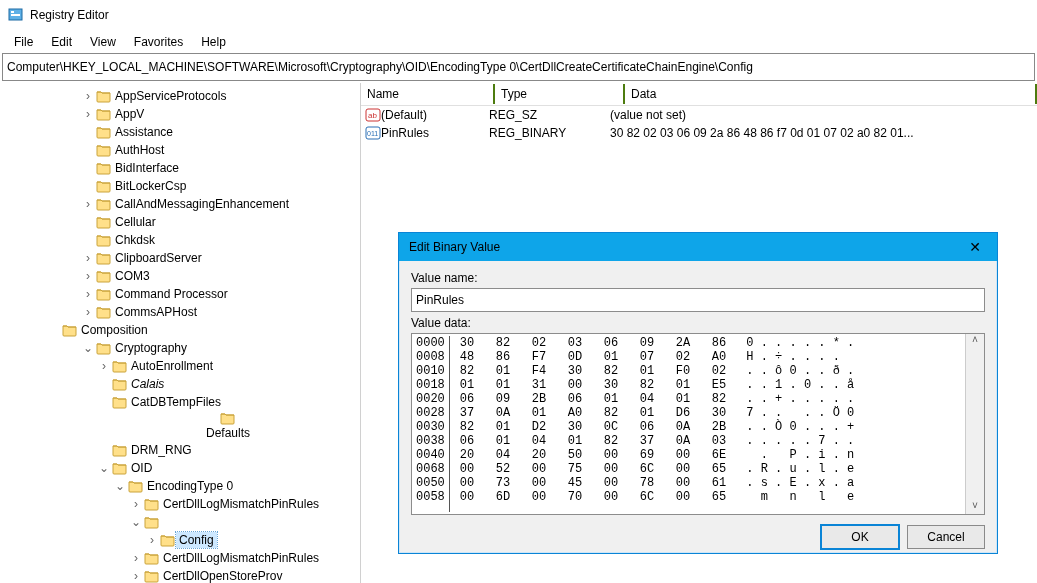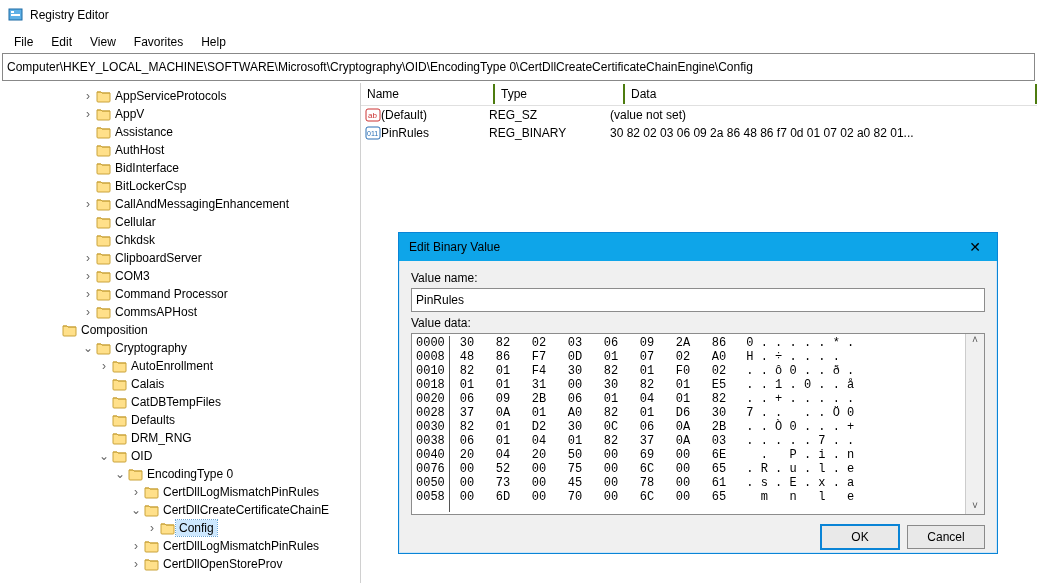--- a/index.html
+++ b/index.html
@@ -190,45 +190,45 @@
           <span class="label">Cryptography</span>
         </div>
         <div class="node" style="padding-left: 96px;">
           <span class="exp">›</span>
           <svg class="folder" viewBox="0 0 16 14">
             <path d="M1 3h4l1 1h8v8a1 1 0 0 1-1 1H2a1 1 0 0 1-1-1z" fill="#ffe08a" stroke="#caa33a"></path>
             <path d="M1 3h4l1 1h8" fill="none" stroke="#caa33a"></path>
           </svg>
           <span class="label">AutoEnrollment</span>
         </div>
+        <div class="node" style="padding-left: 96px; font-style: italic;">
+          <span class="exp"></span>
+          <svg class="folder" viewBox="0 0 16 14">
+            <path d="M1 3h4l1 1h8v8a1 1 0 0 1-1 1H2a1 1 0 0 1-1-1z" fill="#ffe08a" stroke="#caa33a"></path>
+            <path d="M1 3h4l1 1h8" fill="none" stroke="#caa33a"></path>
+          </svg>
+          <span class="label">Calais</span>
+        </div>
         <div class="node" style="padding-left: 96px;">
           <span class="exp"></span>
           <svg class="folder" viewBox="0 0 16 14">
             <path d="M1 3h4l1 1h8v8a1 1 0 0 1-1 1H2a1 1 0 0 1-1-1z" fill="#ffe08a" stroke="#caa33a"></path>
             <path d="M1 3h4l1 1h8" fill="none" stroke="#caa33a"></path>
           </svg>
-          <span class="label">Calais</span>
-        </div>
-        <div class="node" style="padding-left: 96px;">
-          <span class="exp"></span>
-          <svg class="folder" viewBox="0 0 16 14">
-            <path d="M1 3h4l1 1h8v8a1 1 0 0 1-1 1H2a1 1 0 0 1-1-1z" fill="#ffe08a" stroke="#caa33a"></path>
-            <path d="M1 3h4l1 1h8" fill="none" stroke="#caa33a"></path>
-          </svg>
           <span class="label">CatDBTempFiles</span>
         </div>
-        <div class="node" style="padding-left: 96px;">
+        <div class="node" style="padding-left: 96px; flex-direction: column;">
           <span class="exp"></span>
           <svg class="folder" viewBox="0 0 16 14">
             <path d="M1 3h4l1 1h8v8a1 1 0 0 1-1 1H2a1 1 0 0 1-1-1z" fill="#ffe08a" stroke="#caa33a"></path>
             <path d="M1 3h4l1 1h8" fill="none" stroke="#caa33a"></path>
           </svg>
           <span class="label">Defaults</span>
         </div>
-        <div class="node" style="padding-left: 96px;">
+        <div class="node" style="padding-left: 96px; margin-top: 12px;">
           <span class="exp"></span>
           <svg class="folder" viewBox="0 0 16 14">
             <path d="M1 3h4l1 1h8v8a1 1 0 0 1-1 1H2a1 1 0 0 1-1-1z" fill="#ffe08a" stroke="#caa33a"></path>
             <path d="M1 3h4l1 1h8" fill="none" stroke="#caa33a"></path>
           </svg>
           <span class="label">DRM_RNG</span>
         </div>
         <div class="node" style="padding-left: 96px;">
           <span class="exp">⌄</span>
           <svg class="folder" viewBox="0 0 16 14">
@@ -252,21 +252,20 @@
             <path d="M1 3h4l1 1h8" fill="none" stroke="#caa33a"></path>
           </svg>
           <span class="label">CertDllLogMismatchPinRules</span>
         </div>
         <div class="node" style="padding-left: 128px;">
           <span class="exp">⌄</span>
           <svg class="folder" viewBox="0 0 16 14">
             <path d="M1 3h4l1 1h8v8a1 1 0 0 1-1 1H2a1 1 0 0 1-1-1z" fill="#ffe08a" stroke="#caa33a"></path>
             <path d="M1 3h4l1 1h8" fill="none" stroke="#caa33a"></path>
           </svg>
-          <span class="label">CertDllCreateCertificateChainE</span>
         </div>
         <div class="node" style="padding-left: 144px;">
           <span class="exp">›</span>
           <svg class="folder" viewBox="0 0 16 14">
             <path d="M1 3h4l1 1h8v8a1 1 0 0 1-1 1H2a1 1 0 0 1-1-1z" fill="#ffe08a" stroke="#caa33a"></path>
             <path d="M1 3h4l1 1h8" fill="none" stroke="#caa33a"></path>
           </svg>
           <span class="label sel">Config</span>
         </div>
         <div class="node" style="padding-left: 128px;">
@@ -335,21 +334,21 @@
       <div class="hex-col-offset" id="hex-offsets">
           <div>0000</div>
           <div>0008</div>
           <div>0010</div>
           <div>0018</div>
           <div>0020</div>
           <div>0028</div>
           <div>0030</div>
           <div>0038</div>
           <div>0040</div>
-          <div>0076</div>
+          <div>0068</div>
           <div>0050</div>
           <div>0058</div>
         </div>
       <div class="hex-col-sep"></div>
       <div class="hex-col-bytes" id="hex-bytes">
           <div style="white-space:pre">30   82   02   03   06   09   2A   86</div>
           <div style="white-space:pre">48   86   F7   0D   01   07   02   A0</div>
           <div style="white-space:pre">82   01   F4   30   82   01   F0   02</div>
           <div style="white-space:pre">01   01   31   00   30   82   01   E5</div>
           <div style="white-space:pre">06   09   2B   06   01   04   01   82</div>

